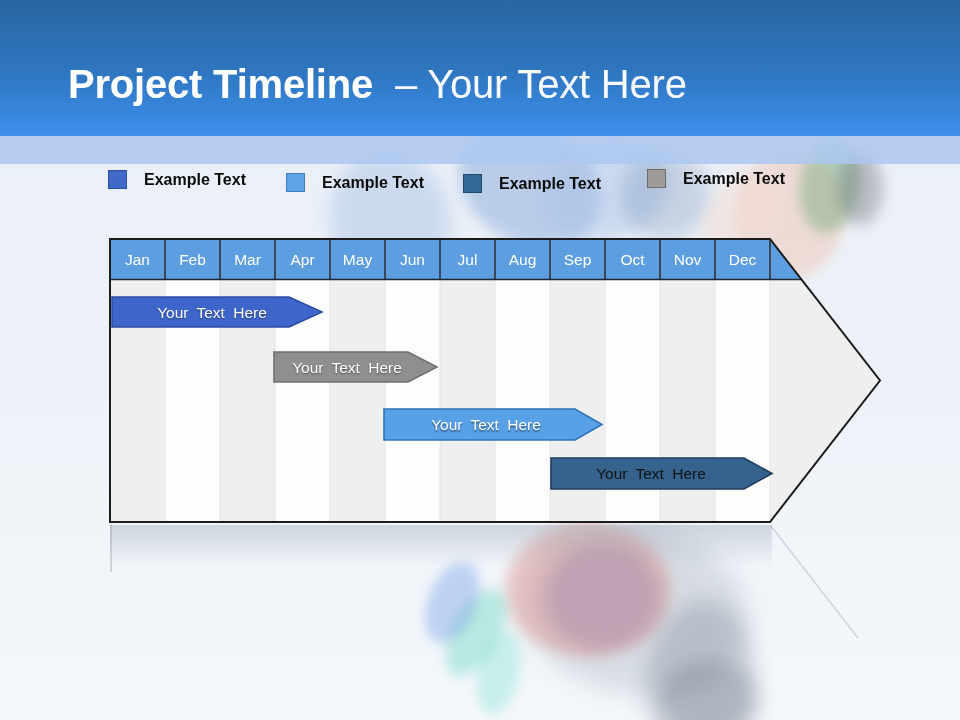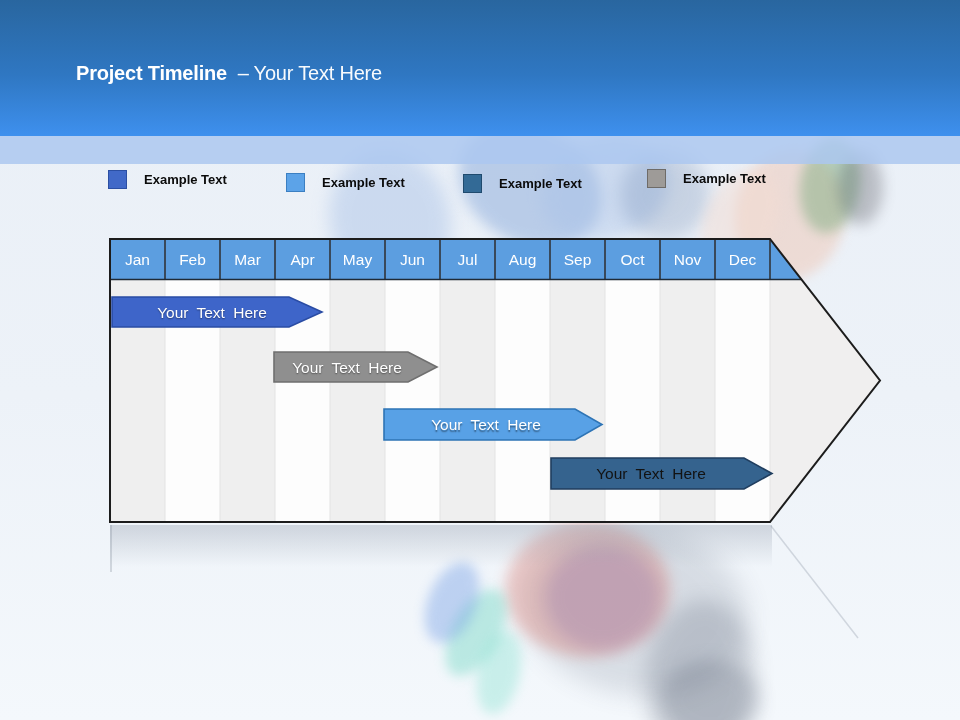--- a/index.html
+++ b/index.html
@@ -8,36 +8,36 @@
     font-family:"Liberation Sans", sans-serif;
     background:linear-gradient(180deg,#E9EFF7 0%,#EDF2F8 55%,#F4F8FC 100%);
   }
   .abs{position:absolute;}
 
   
   #header{
     left:0;top:0;width:960px;height:136px;z-index:30;
     background:linear-gradient(180deg,#29669F 0%,#2F77C2 55%,#3E90EE 100%);
   }
-  #title{left:76px;top:62px;z-index:31;color:#FFFFFF;font-size:20px;letter-spacing:-0.2px;white-space:nowrap;}
+  #title{left:68px;top:62px;z-index:31;color:#FFFFFF;font-size:40px;letter-spacing:-0.2px;white-space:nowrap;}
   #title .t-bold{font-weight:bold;}
   #title .t-light{font-weight:normal;opacity:0.97;}
   #band{
     left:0;top:136px;width:960px;height:28px;z-index:20;
     background:rgba(172,199,240,0.84);
   }
 
   
   #ghost{left:0;top:110px;width:960px;height:610px;z-index:5;overflow:hidden;}
   .blob{position:absolute;border-radius:50%;}
 
   
   .legend-item{z-index:40;display:flex;align-items:center;}
   .swatch{width:19px;height:19px;border:1px solid #555;box-sizing:border-box;flex:0 0 auto;}
-  .legend-label{margin-left:17px;font-size:13px;font-weight:bold;color:#0B0B0B;white-space:nowrap;}
+  .legend-label{margin-left:17px;font-size:16px;font-weight:bold;color:#0B0B0B;white-space:nowrap;}
 
   
   #tl{left:0;top:0;width:960px;height:720px;z-index:35;}
   #tl text{font-family:"Liberation Sans", sans-serif;}
   .month-label{font-size:15.5px;fill:#FFFFFF;}
   .bar-label{font-size:15.5px;word-spacing:4px;}
   .shadowed{text-shadow:0 1.5px 1.5px rgba(0,0,0,0.45);}
 </style>
 </head>
 <body>

